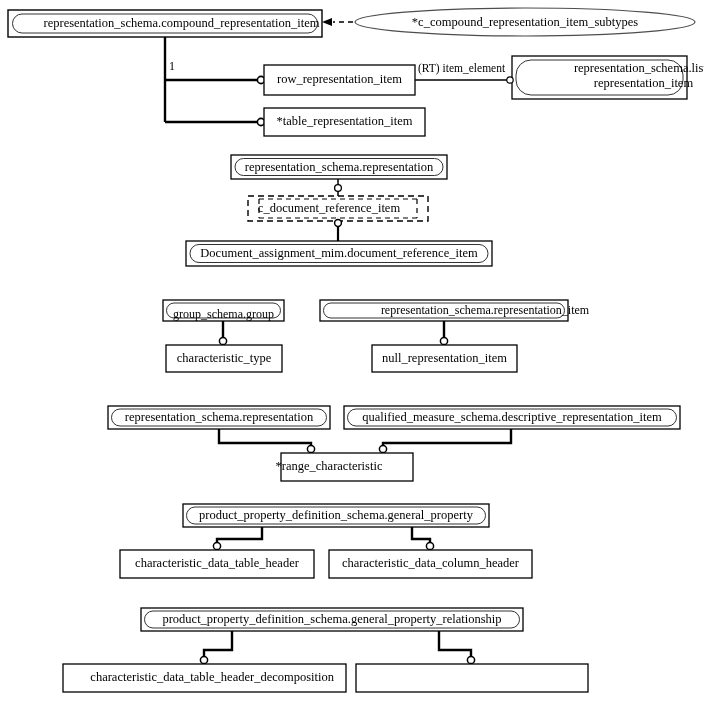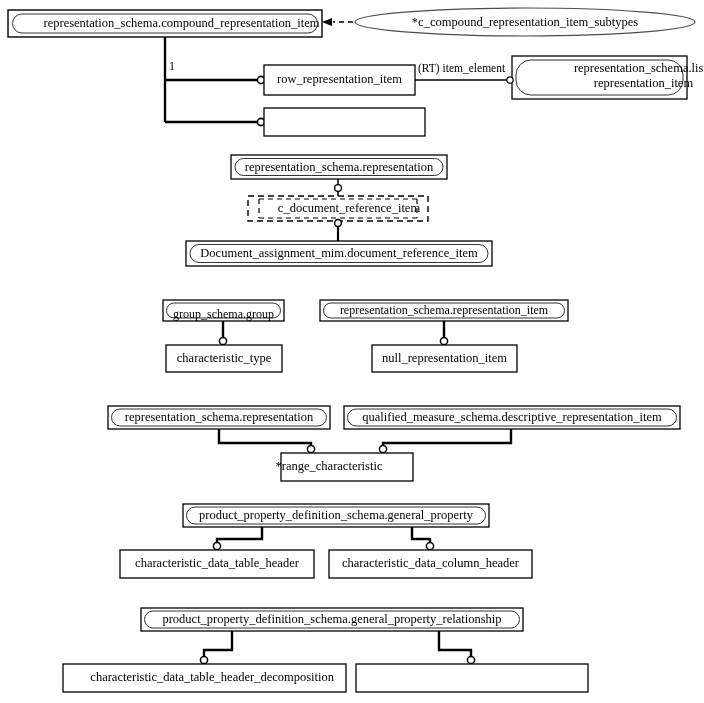--- a/index.html
+++ b/index.html
@@ -228,32 +228,33 @@
 
   <div class="label" style="left:8px; top:16px; width:347px;">representation_schema.compound_representation_item</div>
 
   <div class="label" style="left:264px; top:72px; width:151px;">row_representation_item</div>
 
   <div class="label" style="left:355px; top:15px; width:340px;">*c_compound_representation_item_subtypes</div>
 
   <div class="label two-line" style="left:512px; top:61px; width:175px;margin-left:44px;">representation_schema.list_
 representation_item</div>
 
+  <div class="label" style="left:264px; top:114px; width:161px;">*table_representation_item</div>
 
   <div class="label" style="left:231px; top:160px; width:216px;">representation_schema.representation</div>
 
-  <div class="label" style="left:259px; top:201px; width:180px;">c_document_reference_item</div>
+  <div class="label" style="left:239px; top:201px; width:180px;">c_document_reference_item</div>
 
   <div class="label" style="left:186px; top:246px; width:306px;">Document_assignment_mim.document_reference_item</div>
 
   <div class="label" style="left:163px; top:308px; width:121px; font-size:12px;font-family:Liberation Serif, serif;">group_schema.group</div>
 
   <div class="label" style="left:166px; top:351px; width:116px;">characteristic_type</div>
 
-  <div class="label" style="left:320px; top:304px; width:248px; font-size:12px;">representation_schema.representation_item</div>
+  <div class="label" style="left:320px; top:304px; width:248px; font-size:12px;padding-left:41px;">representation_schema.representation_item</div>
 
   <div class="label" style="left:372px; top:351px; width:145px;">null_representation_item</div>
 
   <div class="label" style="left:108px; top:410px; width:222px;">representation_schema.representation</div>
 
   <div class="label" style="left:344px; top:410px; width:336px;">qualified_measure_schema.descriptive_representation_item</div>
 
   <div class="label" style="left:263px; top:459px; width:132px;">*range_characteristic</div>
 
   <div class="label" style="left:183px; top:508px; width:306px;">product_property_definition_schema.general_property</div>

